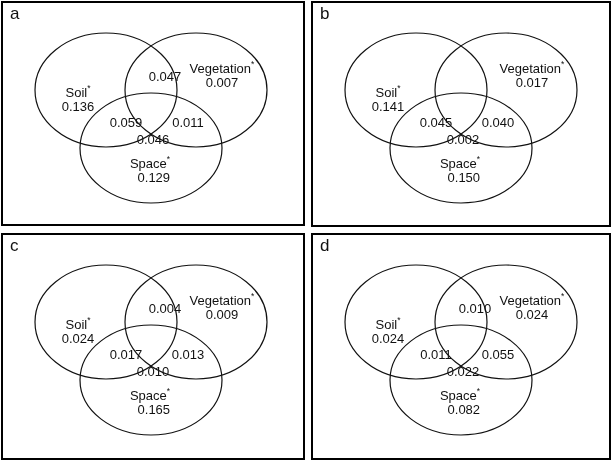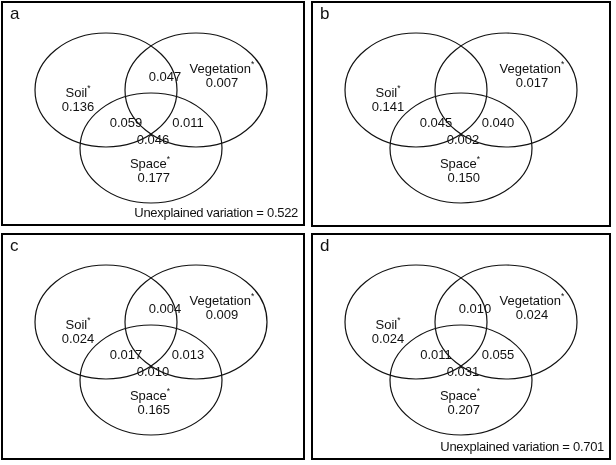--- a/index.html
+++ b/index.html
@@ -58,27 +58,26 @@
     <div class="txt clabel pos-soil">
       <div><span>Soil</span><sup>*</sup></div>
       <div>0.136</div>
     </div>
     <div class="txt clabel pos-veg">
       <div><span>Vegetation</span><sup>*</sup></div>
       <div>0.007</div>
     </div>
     <div class="txt clabel pos-space">
       <div><span>Space</span><sup>*</sup></div>
-      <div>0.177</div>
+      <div>0.129</div>
     </div>
     <div class="txt num pos-sv">0.047</div>
     <div class="txt num pos-ctr">0.046</div>
     <div class="txt num pos-ss">0.059</div>
     <div class="txt num pos-vs">0.011</div>
-    <div class="unexplained">Unexplained variation = 0.522</div>
   </div>
 
   <div class="panel" id="panel-b">
     <span class="panel-letter">b</span>
     <svg class="venn" width="302" height="221" viewBox="0 0 302 221">
       <ellipse cx="103" cy="87" rx="71" ry="57" fill="none" stroke="#111" stroke-width="1.2"></ellipse>
       <ellipse cx="193" cy="87" rx="71" ry="57" fill="none" stroke="#111" stroke-width="1.2"></ellipse>
       <ellipse cx="148" cy="145" rx="71" ry="55" fill="none" stroke="#111" stroke-width="1.2"></ellipse>
     </svg>
     <div class="txt clabel pos-soil">
@@ -134,22 +133,21 @@
     <div class="txt clabel pos-soil">
       <div><span>Soil</span><sup>*</sup></div>
       <div>0.024</div>
     </div>
     <div class="txt clabel pos-veg">
       <div><span>Vegetation</span><sup>*</sup></div>
       <div>0.024</div>
     </div>
     <div class="txt clabel pos-space">
       <div><span>Space</span><sup>*</sup></div>
-      <div>0.207</div>
+      <div>0.082</div>
     </div>
     <div class="txt num pos-sv">0.010</div>
-    <div class="txt num pos-ctr">0.031</div>
+    <div class="txt num pos-ctr">0.022</div>
     <div class="txt num pos-ss">0.011</div>
     <div class="txt num pos-vs">0.055</div>
-    <div class="unexplained">Unexplained variation = 0.701</div>
   </div>
 
 </div>
 
 </body></html>

